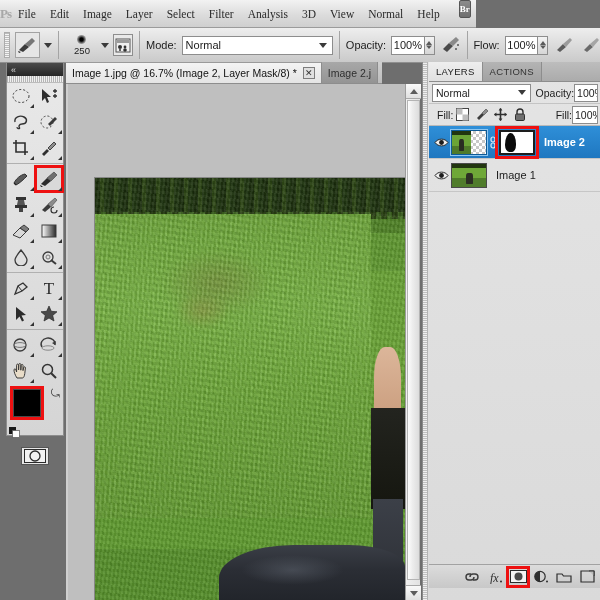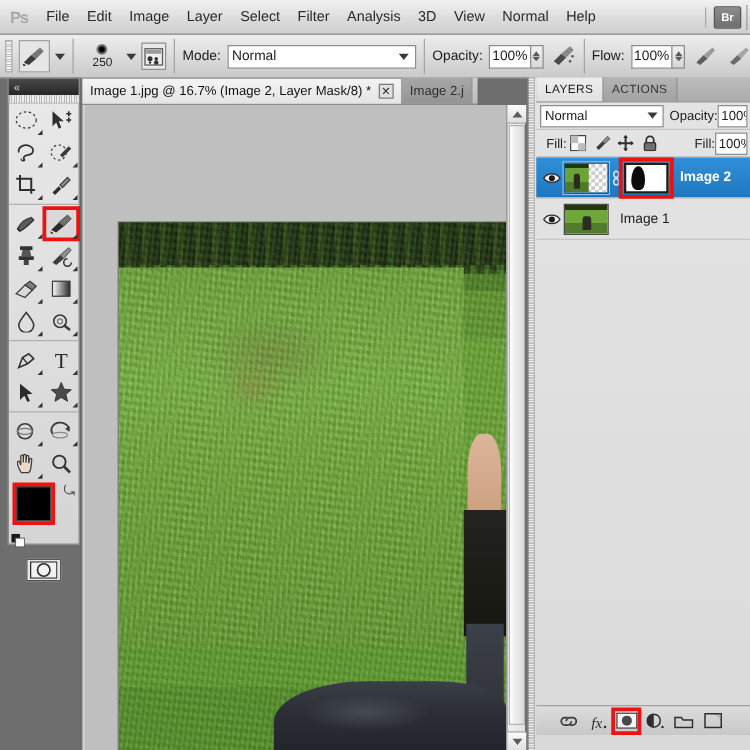--- a/index.html
+++ b/index.html
@@ -6,24 +6,24 @@
   html, body {
     width: 600px; height: 600px; overflow: hidden;
     font-family: "Liberation Sans", sans-serif;
     font-size: 11px; color: #1c1c1c;
     background: #6e6e6e;
   }
   #app { position: relative; width: 600px; height: 600px; }
 
   
   .menubar {
-    position: absolute; left: 0; top: 0; width: 600px; height: 28px;
+    position: absolute; left: 0; top: 0; width: 476px; height: 28px;
     background: linear-gradient(#f2f2f2, #dcdcdc 55%, #cfcfcf);
     border-bottom: 1px solid #9b9b9b;
-    display: flex; align-items: center;
+    display: flex;  font-family: Liberation Serif, serif;
   }
   .ps-logo {
     width: 30px; height: 28px; display: flex; align-items: center;
     justify-content: center; font-weight: bold; font-size: 13px;
     color: #a8a8a8; letter-spacing: -1px;
   }
   .menu-item {
     padding: 0 7px; height: 28px; line-height: 28px;
     font-size: 11.5px; color: #2a2a2a; cursor: default; white-space: nowrap;
   }
@@ -403,21 +403,21 @@
     background: #0b0b0b; border-radius: 52% 48% 34% 38% / 64% 60% 40% 40%;
   }
   .layer-name { margin-left: 9px; font-size: 11px; }
   .layer-name.sel { font-weight: bold; color: #ffffff; text-align: center; }
   .layer-empty { flex: 1; }
   .panel-footer {
     position: absolute; left: 0; bottom: 0; width: 172px; height: 24px;
     background: linear-gradient(#dcdcdc,#c8c8c8);
     border-top: 1px solid #a2a2a2;
     display: flex; align-items: center; justify-content: flex-end;
-    padding-right: 20px;
+    padding-right: 3px;
   }
   .foot-btn {
     width: 22px; height: 20px; margin-left: 1px; position: relative;
     display: flex; align-items: center; justify-content: center;
   }
   .foot-btn.redbox { outline: 3px solid #ee1111; outline-offset: -2px; }
   svg { display: block; }
 </style>
 </head>
 <body>

